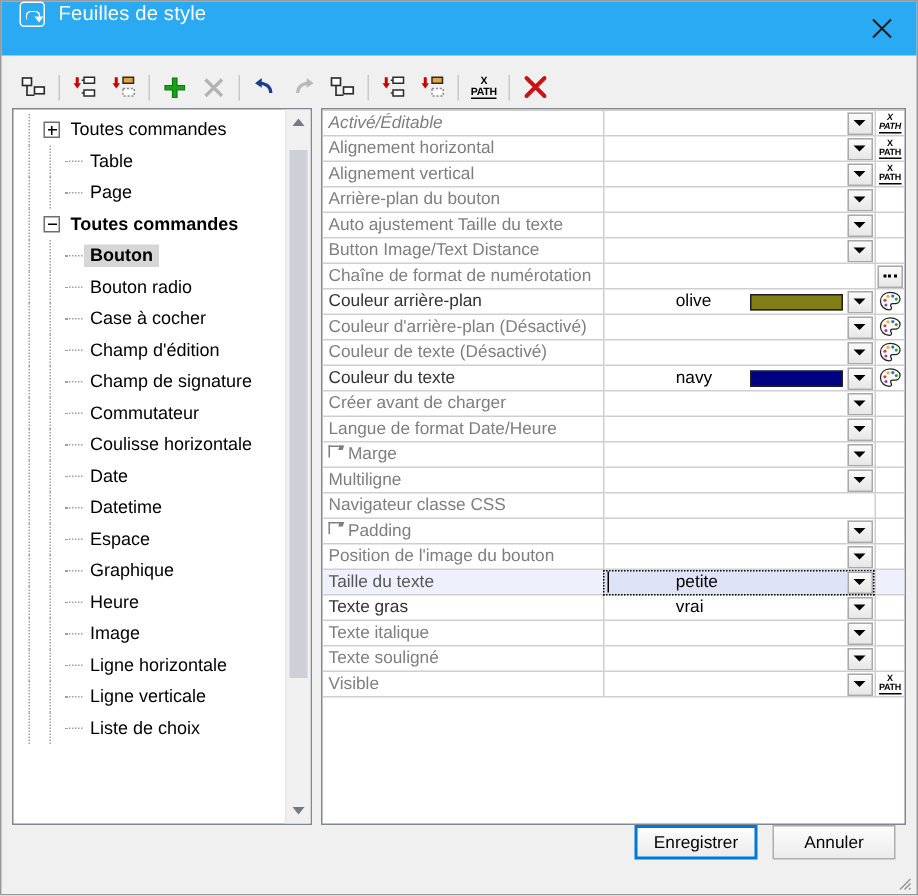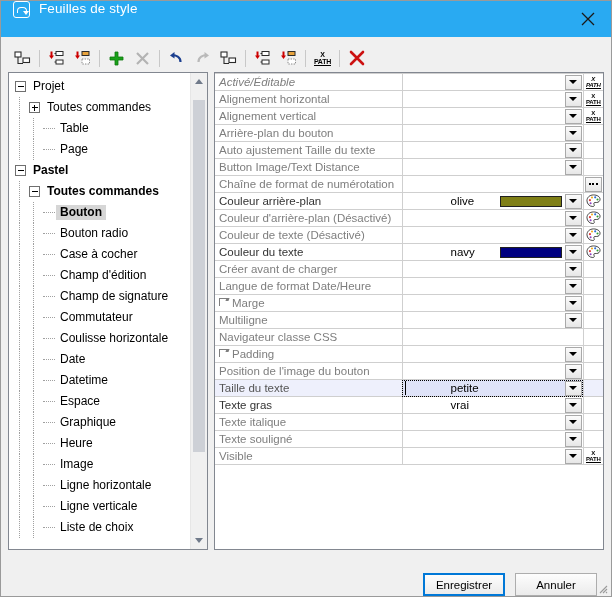--- a/index.html
+++ b/index.html
@@ -311,21 +311,21 @@
   .pal {
     width: 15px; height: 14px;
     margin: 0 auto; cursor: pointer;
     display: block;
   }
 
   
   #footer {
     flex: 0 0 auto;
     height: 46px;
-    display: flex; align-items: flex-end; justify-content: flex-end;
+    display: flex; align-items: flex-start; justify-content: flex-end;
     padding-right: 14px;
     gap: 10px;
     position: relative;
   }
   .dlgbtn {
     width: 82px; height: 23px;
     font-size: 11.5px;
     font-family: "Liberation Sans", sans-serif;
     background: linear-gradient(#fdfdfd,#ebebeb);
     border: 1px solid #adadad;
@@ -416,48 +416,38 @@
           <svg width="17" height="14" viewBox="0 0 17 14">
             <path d="M4.5 11 C4.5 6 9 4.2 13 4.2" stroke="#b9b9b9" stroke-width="2.2" fill="none"></path>
             <path d="M10.5 1 L15 4.5 L10.5 7.5 Z" fill="#b9b9b9"></path>
           </svg>
         </div>
       </div>
 
       <div id="tree-outer">
         <div id="tree">
             <div class="tnode">
-              <div style="width: 6px; flex: 0 0 auto;"></div>
-              <div class="toggle"></div>
-              <span class="tlabel">Projet</span>
-            </div>
-            <div class="tnode">
               <div class="vline" style="left: 10px;"></div>
               <div style="width: 20px; flex: 0 0 auto;"></div>
               <div class="toggle plus"></div>
               <span class="tlabel">Toutes commandes</span>
             </div>
             <div class="tnode">
               <div class="vline" style="left: 24px;"></div>
               <div class="vline" style="left: 10px;"></div>
               <div style="width: 34px; flex: 0 0 auto;"></div>
               <div class="dots" style="width: 12px;"></div>
               <span class="tlabel">Table</span>
             </div>
             <div class="tnode">
               <div class="vline" style="left: 24px;"></div>
               <div class="vline" style="left: 10px;"></div>
               <div style="width: 34px; flex: 0 0 auto;"></div>
               <div class="dots" style="width: 12px;"></div>
               <span class="tlabel">Page</span>
-            </div>
-            <div class="tnode bold">
-              <div style="width: 6px; flex: 0 0 auto;"></div>
-              <div class="toggle"></div>
-              <span class="tlabel">Pastel</span>
             </div>
             <div class="tnode bold">
               <div class="vline" style="left: 10px;"></div>
               <div style="width: 20px; flex: 0 0 auto;"></div>
               <div class="toggle"></div>
               <span class="tlabel">Toutes commandes</span>
             </div>
             <div class="tnode bold sel">
               <div class="vline" style="left: 24px;"></div>
               <div class="vline" style="left: 10px;"></div>

